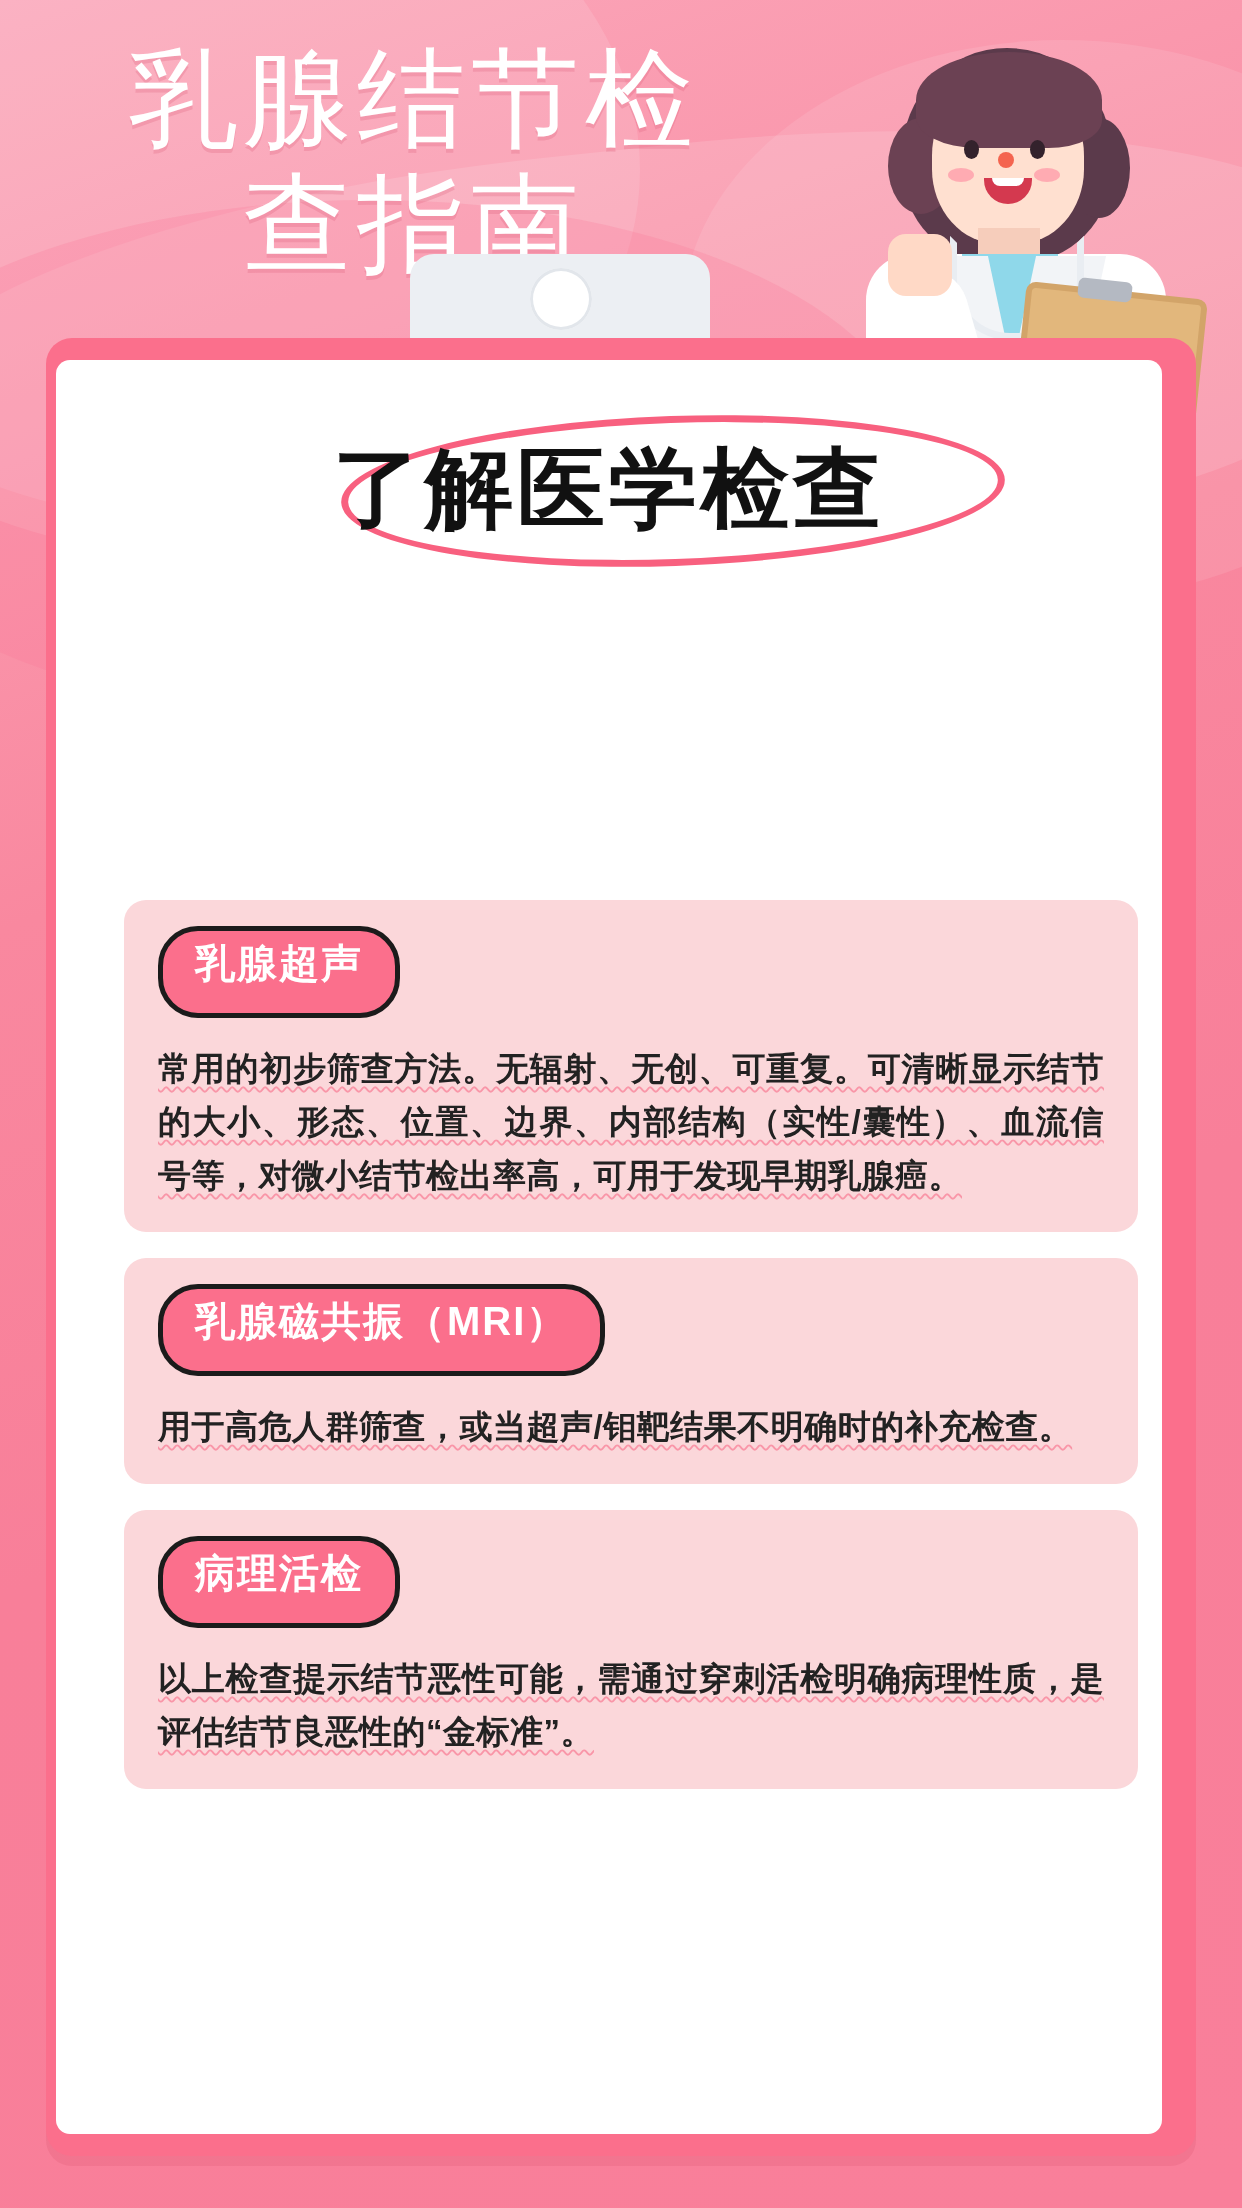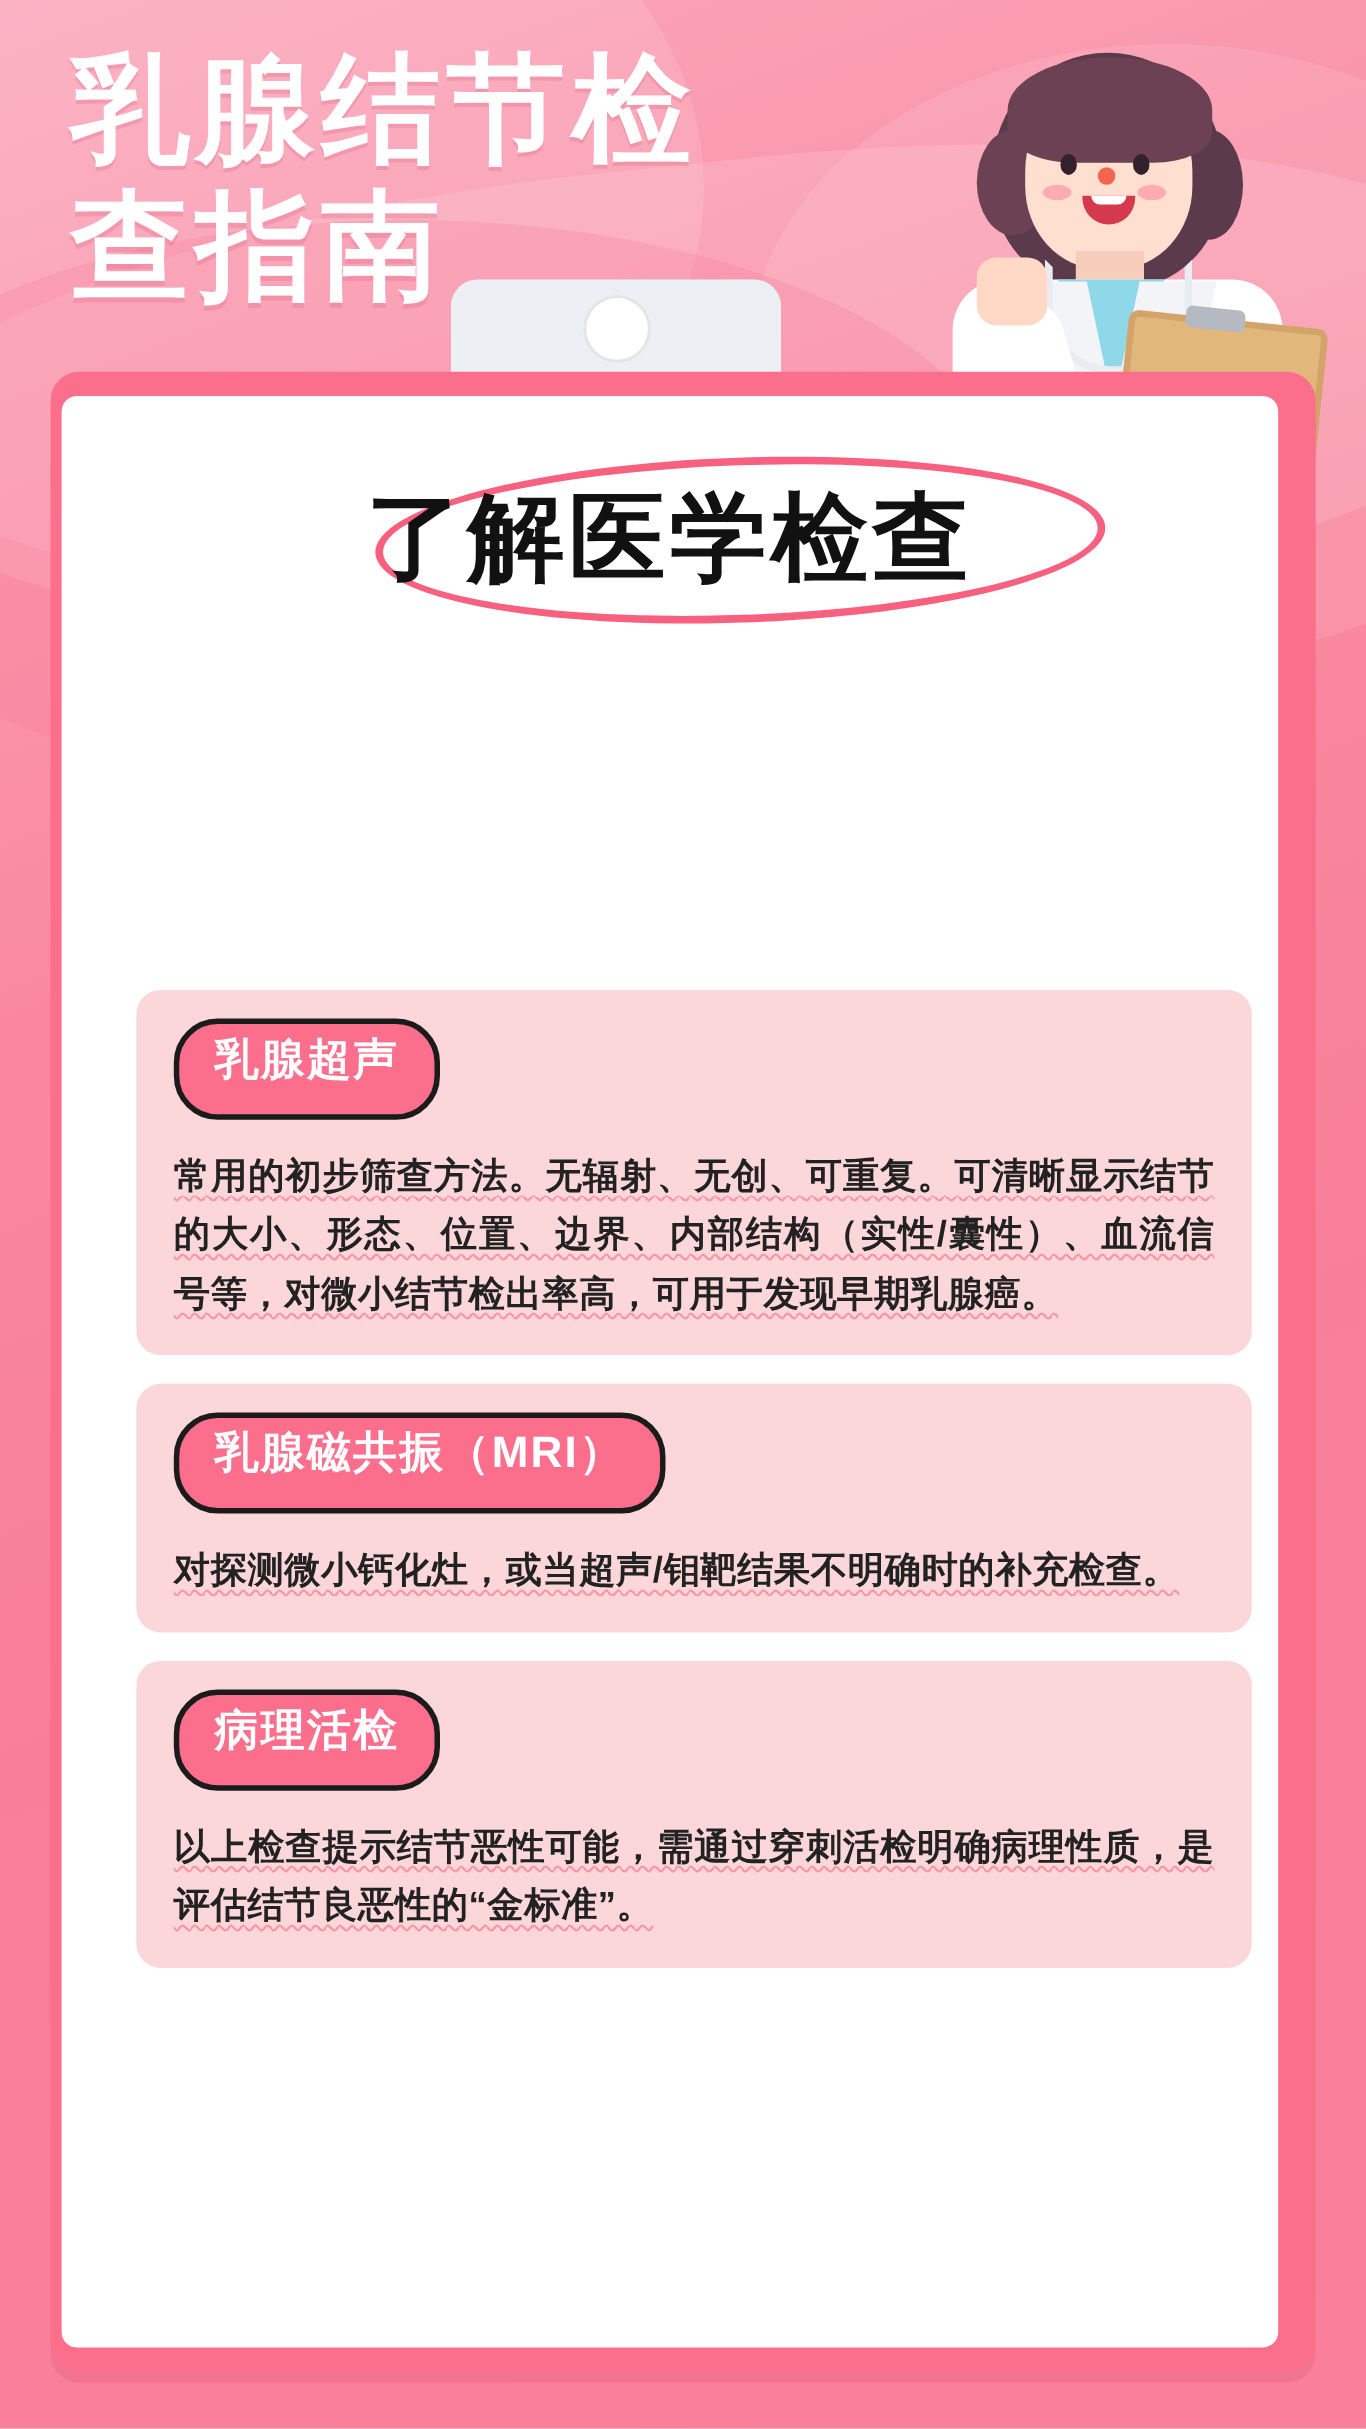--- a/index.html
+++ b/index.html
@@ -59,24 +59,25 @@
   .title-block {
     position: absolute;
     left: 64px;
     top: 36px;
     width: 700px;
   }
   .title-line {
     color: #ffffff;
     font-size: 108px;
     line-height: 1.16;
-    font-weight: bold;
+    font-weight: normal;
     letter-spacing: 6px;
     text-shadow: 0 4px 0 rgba(220,90,120,0.25);
     white-space: nowrap;
+    text-align: center;
   }
 
   
   .doctor {
     position: absolute;
     right: 30px;
     top: 22px;
     width: 430px;
     height: 400px;
   }
@@ -398,21 +399,21 @@
       <div class="sections">
 
         <div class="section">
           <div class="pill">乳腺超声</div>
           <div class="body-text">常用的初步筛查方法。无辐射、无创、可重复。可清晰显示结节的大小、形态、位置、边界、内部结构（实性/囊性）、血流信号等，对微小结节检出率高，可用于发现早期乳腺癌。</div>
         </div>
 
 
         <div class="section">
           <div class="pill">乳腺磁共振（MRI）</div>
-          <div class="body-text">对探测微小钙化灶，或当超声/钼靶结果不明确时的补充检查。</div>
+          <div class="body-text">用于高危人群筛查，或当超声/钼靶结果不明确时的补充检查。</div>
         </div>
 
         <div class="section">
           <div class="pill">病理活检</div>
           <div class="body-text">以上检查提示结节恶性可能，需通过穿刺活检明确病理性质，是评估结节良恶性的“金标准”。</div>
         </div>
 
       </div>
     </div>
   </div>

